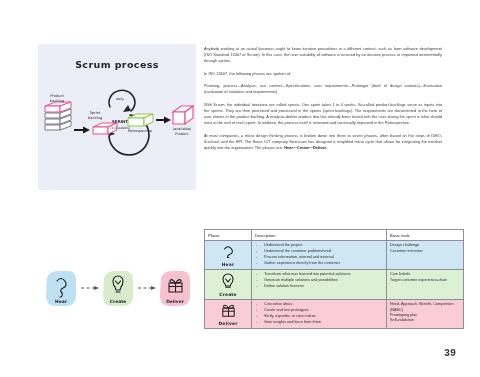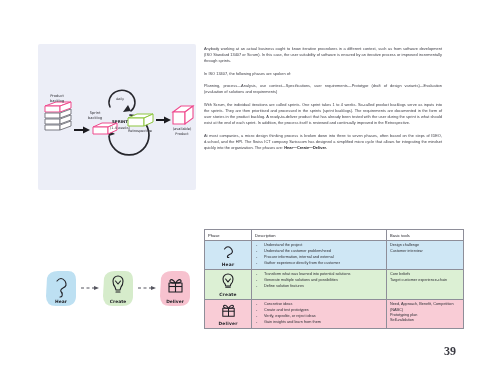--- a/index.html
+++ b/index.html
@@ -66,32 +66,33 @@
     position:relative;padding-left:9px;margin:0 0 0.6px 0;
     font-size:3.8px;line-height:5.4px;color:#2f2f35;
   }
   ul.bul li:before{
     content:"-";position:absolute;left:1px;top:0;color:#55555f;
   }
   .tools div{font-size:3.8px;line-height:5.4px;color:#2f2f35;}
 
   .folio{
     position:absolute;right:24px;bottom:18px;
-    font-family:Liberation Serif, serif;font-weight:bold;
-    font-size:12px;color:#3a3a42;
+    font-family:Liberation Mono, monospace;font-weight:bold;
+    font-size:10px;color:#3a3a42;
   }
 </style>
 </head>
 <body>
 
 <div class="page">
 
   <div class="left-col">
 
     <div class="scrum-panel">
+      <div class="scrum-title">Scrum process</div>
 
       <svg class="scrum-svg" width="158" height="146" viewBox="0 0 158 146">
 
         <g>
           <path d="M72 63 A13 12 0 1 1 93 67" fill="none" stroke="#26262c" stroke-width="1.5" stroke-linecap="round"></path>
           <path d="M93 67 L90 61 L85 68 Z" fill="#26262c"></path>
         </g>
 
         <g>
           <path d="M92 71 A20 20 0 1 1 71 92" fill="none" stroke="#26262c" stroke-width="1.7" stroke-linecap="round"></path>

